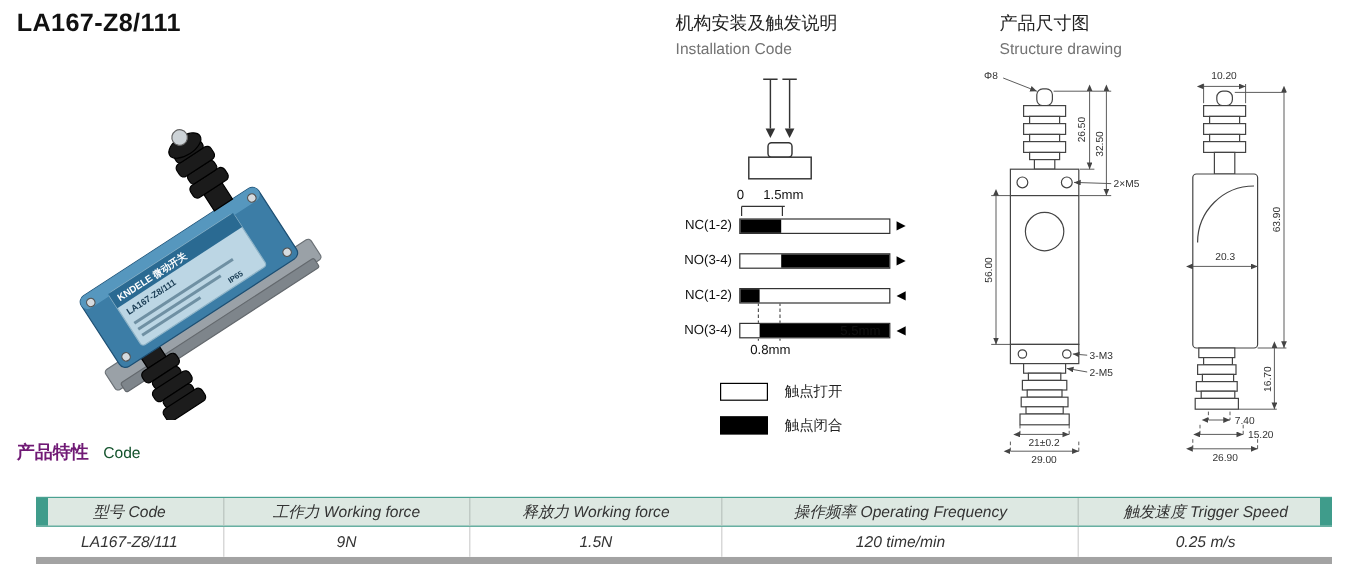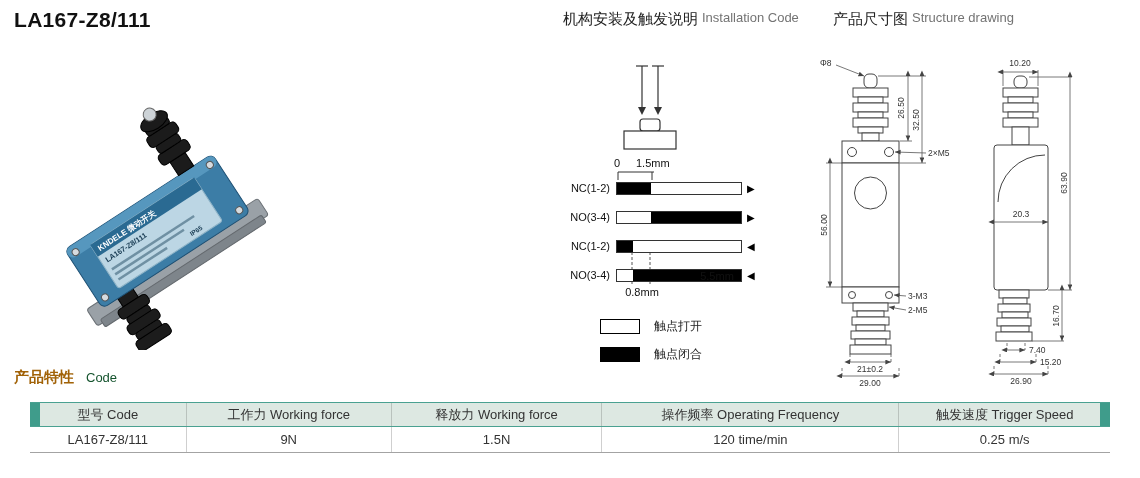--- a/index.html
+++ b/index.html
@@ -3,45 +3,45 @@
 <meta charset="utf-8">
 <style>
   html,body{margin:0;padding:0;background:#fff;}
   .page{position:relative;width:1140px;height:478px;background:#fff;overflow:hidden;
         font-family:"Liberation Sans",sans-serif;color:#222;}
   svg{font-family:"Liberation Sans",sans-serif;}
   .abs{position:absolute;}
 
   .title{left:14px;top:8px;font-size:21px;font-weight:bold;color:#111;letter-spacing:.3px;}
 
-  .sec-head{display:flex;flex-direction:row;gap:4px;}
+  .sec-head{display:flex;flex-direction:column;gap:4px;}
   .sec-cn{font-size:15px;color:#222;}
   .sec-en{font-size:13px;color:#737373;}
 
   
   .diagram{left:552px;top:58px;width:260px;height:320px;}
   .d-label{position:absolute;font-size:11px;color:#111;}
   .rows{position:absolute;left:0;top:124px;width:260px;}
   .trow{display:flex;height:13px;margin-bottom:16px;}
   .tlabel{width:58px;text-align:right;padding-right:6px;font-size:11px;line-height:13px;color:#111;}
   .ttrack{position:relative;width:126px;height:13px;background:#fff;border:1px solid #333;box-sizing:border-box;}
   .tseg{position:absolute;top:0;bottom:0;background:#000;}
   .tarrow{width:22px;padding-left:5px;font-size:10px;line-height:13px;color:#000;}
   .legend-item{position:absolute;left:48px;display:flex;align-items:center;}
   .lg-box{width:40px;height:15px;margin-right:14px;box-sizing:border-box;}
   .lg-open{background:#fff;border:1px solid #000;}
   .lg-closed{background:#000;border:1px solid #000;}
   .lg-label{font-size:12px;color:#222;}
 
   
   .features-head{left:14px;top:368px;display:flex;align-items:baseline;gap:12px;}
-  .features-cn{font-size:15px;font-weight:bold;color:#a16207;}
+  .features-cn{font-size:15px;font-weight:bold;color:#701a75;}
   .features-en{font-size:13px;color:#14532d;}
-  .spec-table{position:absolute;left:30px;top:402px;width:1080px;
-              border-top:1px solid #4aa191;border-bottom:1px solid #a3a3a3;}
+  .spec-table{position:absolute;left:30px;top:414px;width:1080px;
+              border-top:1px solid #4aa191;border-bottom:6px solid #a3a3a3;font-style:italic;}
   .hrow{position:relative;display:flex;height:23px;background:#dde8e2;border-bottom:1px solid #4aa191;}
   .brow{display:flex;height:25px;background:#fff;}
   .tc{box-sizing:border-box;text-align:center;white-space:nowrap;overflow:hidden;border-right:1px solid #b9c2bd;}
   .tc:last-child{border-right:none;}
   .th{font-size:13px;line-height:23px;color:#333;}
   .td{font-size:13px;line-height:25px;color:#333;border-right-color:#cfcfcf;}
   .cap{position:absolute;top:0;bottom:0;width:10px;background:#3f9c8b;z-index:2;}
   .cap-l{left:0;} .cap-r{right:0;}
 </style>
 </head>

